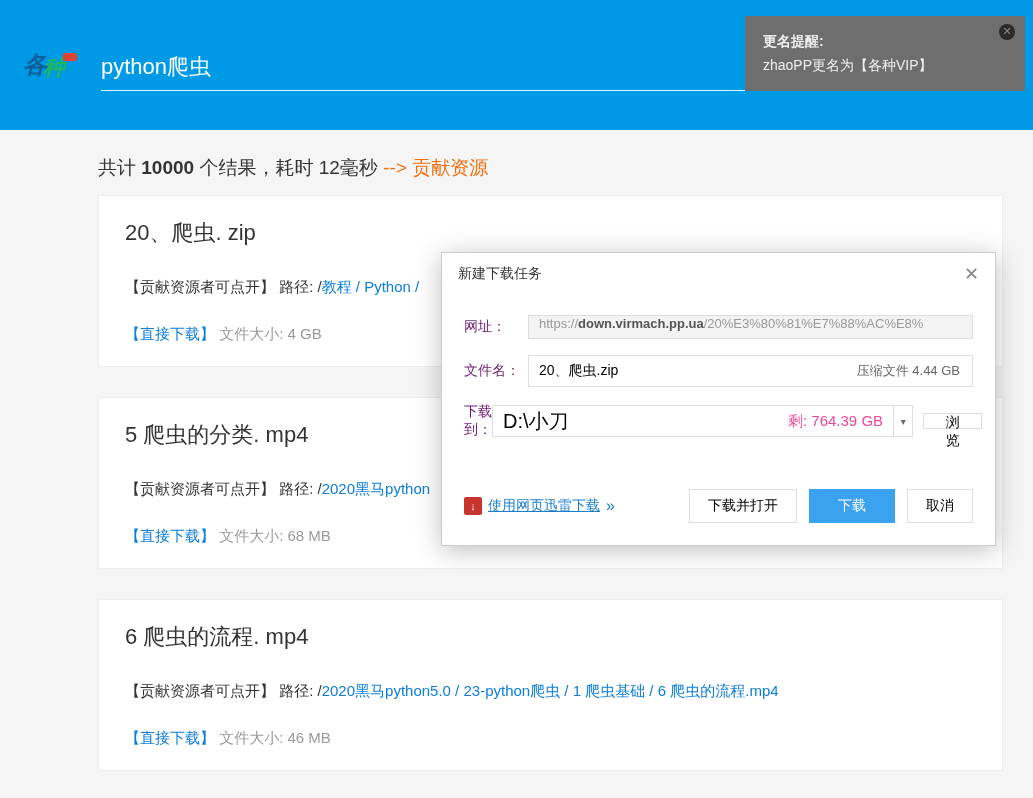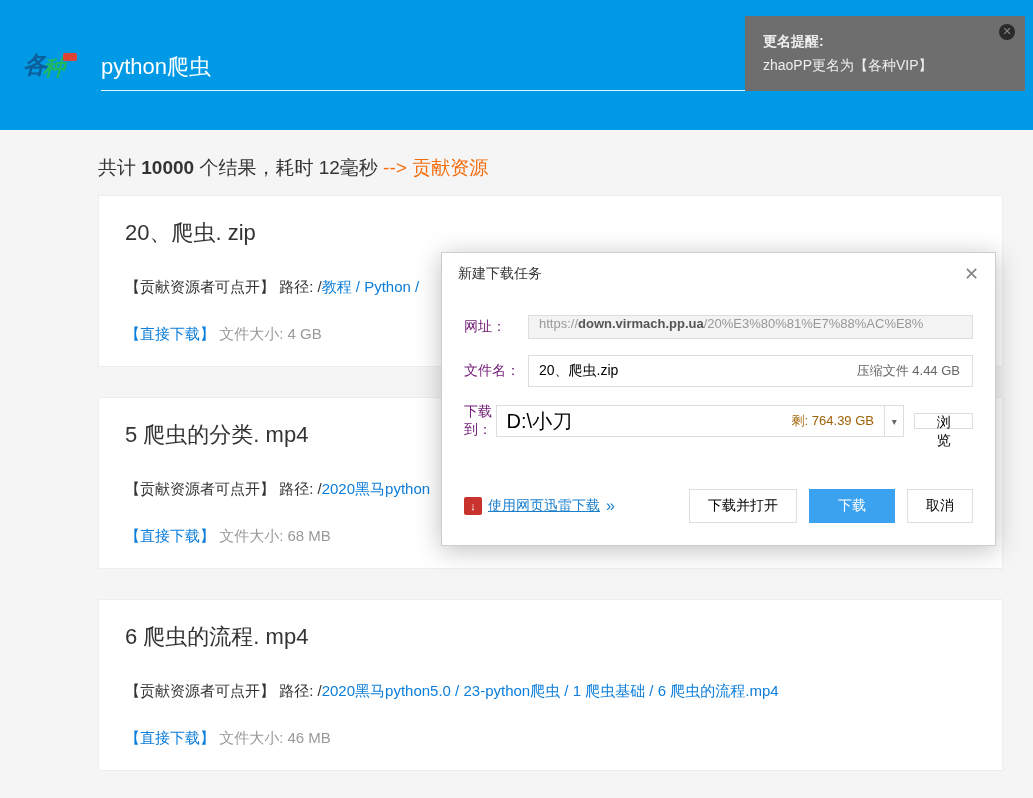--- a/index.html
+++ b/index.html
@@ -38,21 +38,21 @@
     .form-label { width: 64px; font-size: 14px; color: #701a75; text-align: left; }
     .form-field { flex: 1; }
     .url-input { width: 100%; height: 24px; border: 1px solid #ddd; background: #f3f3f3; color: #999; font-size: 13px; padding: 0 10px; }
     .url-input .dark { color: #555; font-weight: bold; }
     .filename-row { display: flex; align-items: center; border: 1px solid #ddd; height: 32px; width: 100%; }
     .filename-input { flex: 1; border: none; font-size: 14px; padding: 0 10px; outline: none; }
     .file-info { font-size: 13px; color: #666; padding: 0 12px; white-space: nowrap; }
     .folder-row { display: flex; align-items: center; gap: 0; }
     .folder-box { display: flex; align-items: center; border: 1px solid #ddd; height: 32px; flex: 1; }
     .folder-input { flex: 1; border: none; font-size: 20px; padding: 0 10px; outline: none; }
-    .remaining { font-size: 13px; color: #a16207; padding: 0 10px; white-space: nowrap; }
+    .remaining { font-size: 15px; color: #ec4899; padding: 0 10px; white-space: nowrap; }
     .dropdown-btn { width: 26px; height: 32px; border: 1px solid #ddd; border-left: 0; background: #fff; display: flex; align-items: center; justify-content: center; cursor: pointer; color: #666; font-size: 10px; }
     .browse-btn { margin-left: 10px; height: 16px; padding: 0 18px; border: 1px solid #ddd; background: #fff; font-size: 14px; cursor: pointer; }
     
     .modal-footer { display: flex; align-items: center; padding: 24px 22px 22px 22px; gap: 12px; }
     .xunlei { display: flex; align-items: center; gap: 6px; font-size: 14px; color: #1b7fcc; cursor: pointer; }
     .xunlei-icon { width: 18px; height: 18px; background: #c8332e; border-radius: 2px; display:inline-flex; align-items:center; justify-content:center; color:#fff; font-size:11px; font-weight:bold; }
     .xunlei-text { text-decoration: underline; }
     .xunlei-arrow { color: #1b7fcc; font-size: 16px; }
     .footer-spacer { flex: 1; }
     .btn { height: 34px; padding: 0 18px; border: 1px solid #ddd; background: #fff; font-size: 14px; cursor: pointer; }

